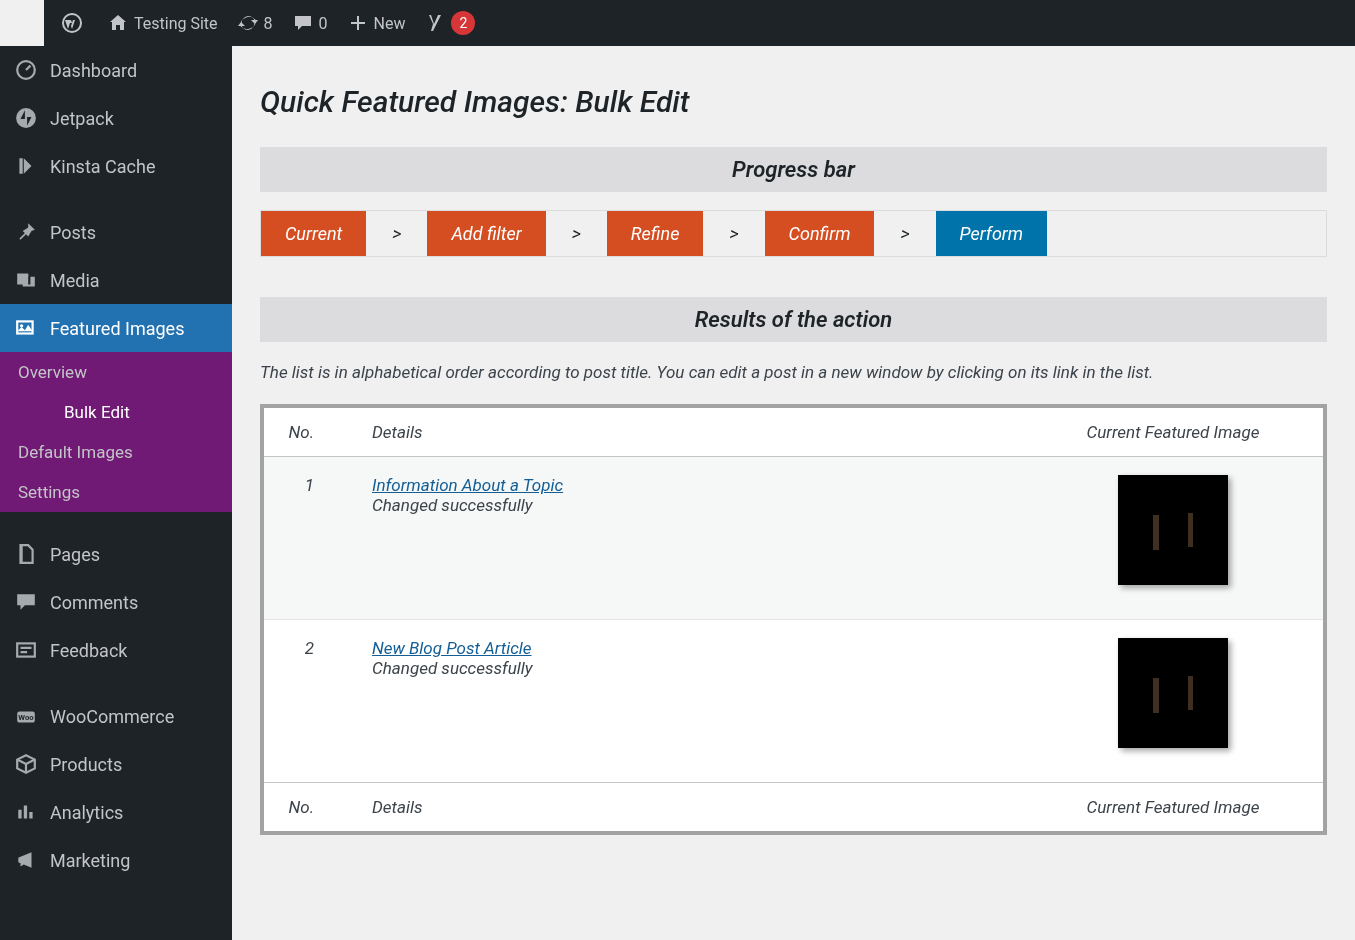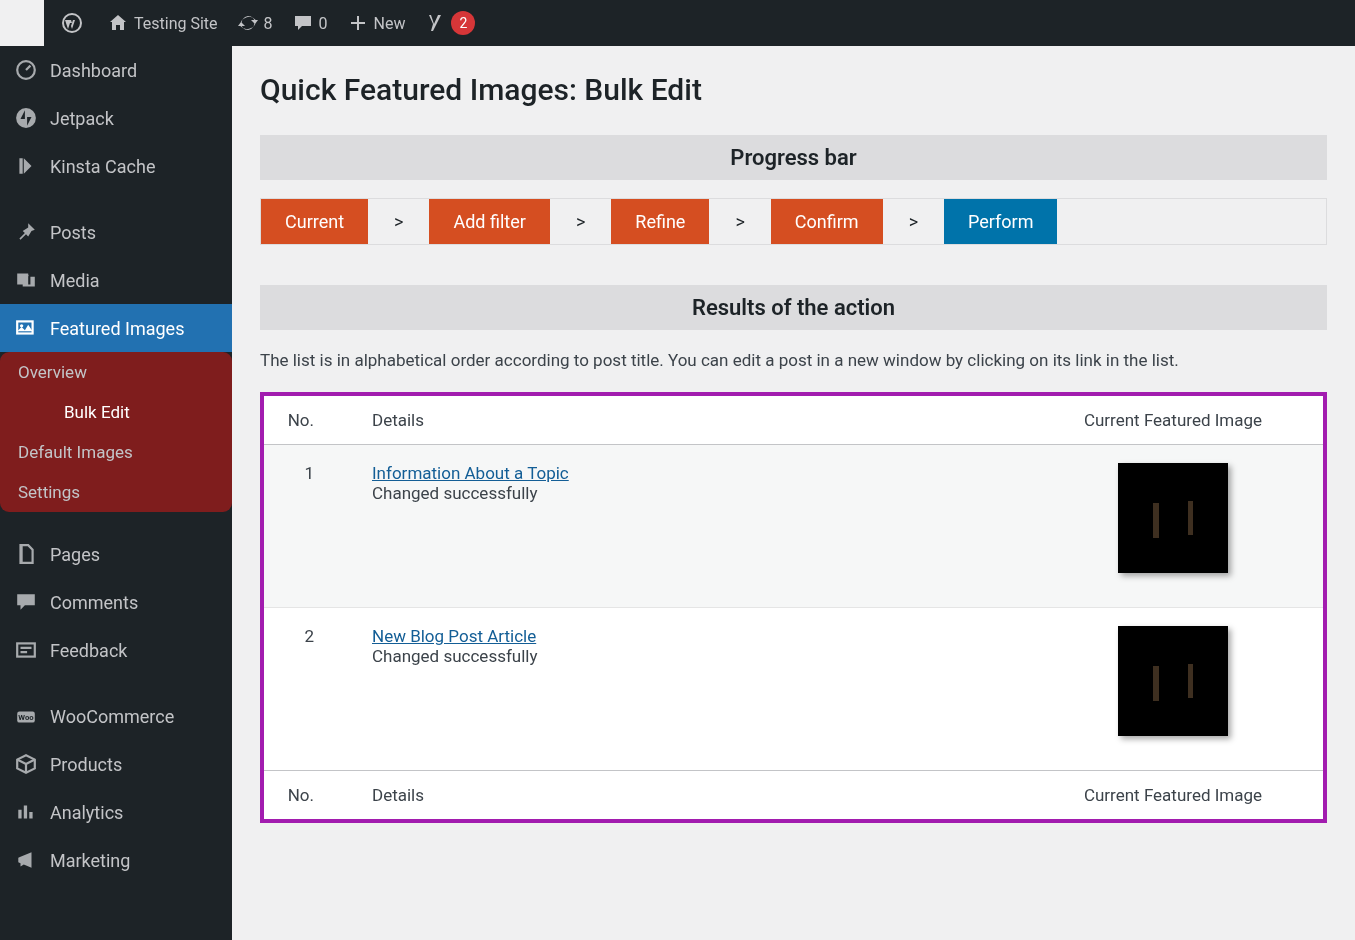--- a/index.html
+++ b/index.html
@@ -13,35 +13,35 @@
 
 
 .wrap { display: flex; height: calc(100vh - 46px); }
 .sidebar { width: 232px; background: #1d2327; color: #c3c4c7; overflow-y: auto; font-size: 18px; }
 .sidebar .item { display: flex; align-items: center; padding: 12px 14px; cursor: pointer; position: relative; }
 .sidebar .item .mico { width: 24px; height: 24px; margin-right: 12px; display:inline-flex; align-items:center; justify-content:center; color:#a7aaad;text-decoration:underline; }
 .sidebar .item.sep { margin-top: 18px; }
 .sidebar .item.active { background: #2271b1; color: #fff; }
 .sidebar .item.active::after { content:""; position:absolute; right:-8px; top:50%; transform:translateY(-50%); border:8px solid transparent; border-left-color:#2271b1; }
 .sidebar .item.active .mico { color:#fff; }
-.sidebar .sub { background:#7f1d1d;border-radius:9px; }
+.sidebar .sub { background:#701a75; }
 .sidebar .sub .subitem { padding: 10px 14px 10px 18px; font-size: 17px; color:#c3c4c7; cursor:pointer; }
 .sidebar .sub .subitem.current { color:#fff; font-weight:400;margin-left:46px; }
 
 
-.main { flex:1; overflow-y:auto; padding: 12px 28px; }
+.main { flex:1; overflow-y:auto; padding: 24px 28px; font-style: italic; }
 .main h1 { font-size: 30px; font-weight: 500; color:#1d2327; margin: 14px 0 28px; }
 .bar { background:#dcdcde; padding: 10px 16px; font-size: 22px; font-weight:600; color:#1d2327; margin-bottom: 18px; text-align: center; }
 .steps { display:flex; align-items:center; background:#f0f0f1; margin-bottom: 40px; border:1px solid #dcdcde; flex-wrap:wrap; }
 .steps .step { background:#d54e21; color:#fff; padding: 12px 24px; font-size:18px; cursor:pointer; }
 .steps .step.blue { background:#0073aa; }
 .steps .sep { padding: 0 26px; color:#1d2327; font-size:18px; }
 .desc { font-size:17px; color:#3c434a; line-height:1.5; margin: 14px 0 18px; }
 
-.highlight { border: 4px solid #a21caf; padding: 0; }
+.highlight { border: 4px solid #a3a3a3; padding: 0; }
 .rtable { width:100%; border-collapse: collapse; background:#fff; font-size:17px; color:#3c434a; }
 .rtable th, .rtable td { text-align:left; padding: 14px 18px; }
 .rtable thead th { font-weight:400; border-bottom: 1px solid #c3c4c7; }
 .rtable tfoot th { font-weight:400; border-top: 1px solid #c3c4c7; }
 .rtable .c-no { width: 90px; text-align:right; padding-right:40px; }
 .rtable .c-img { width: 300px; text-align:center; }
 .rtable tbody tr { border-bottom: 1px solid #e5e5e5; }
 .rtable tbody tr:nth-child(odd) { background:#f6f7f7; }
 .rtable tbody td { vertical-align: top; padding-top:18px; padding-bottom: 30px; }
 .rtable a { color:#135e96; text-decoration: underline; }

